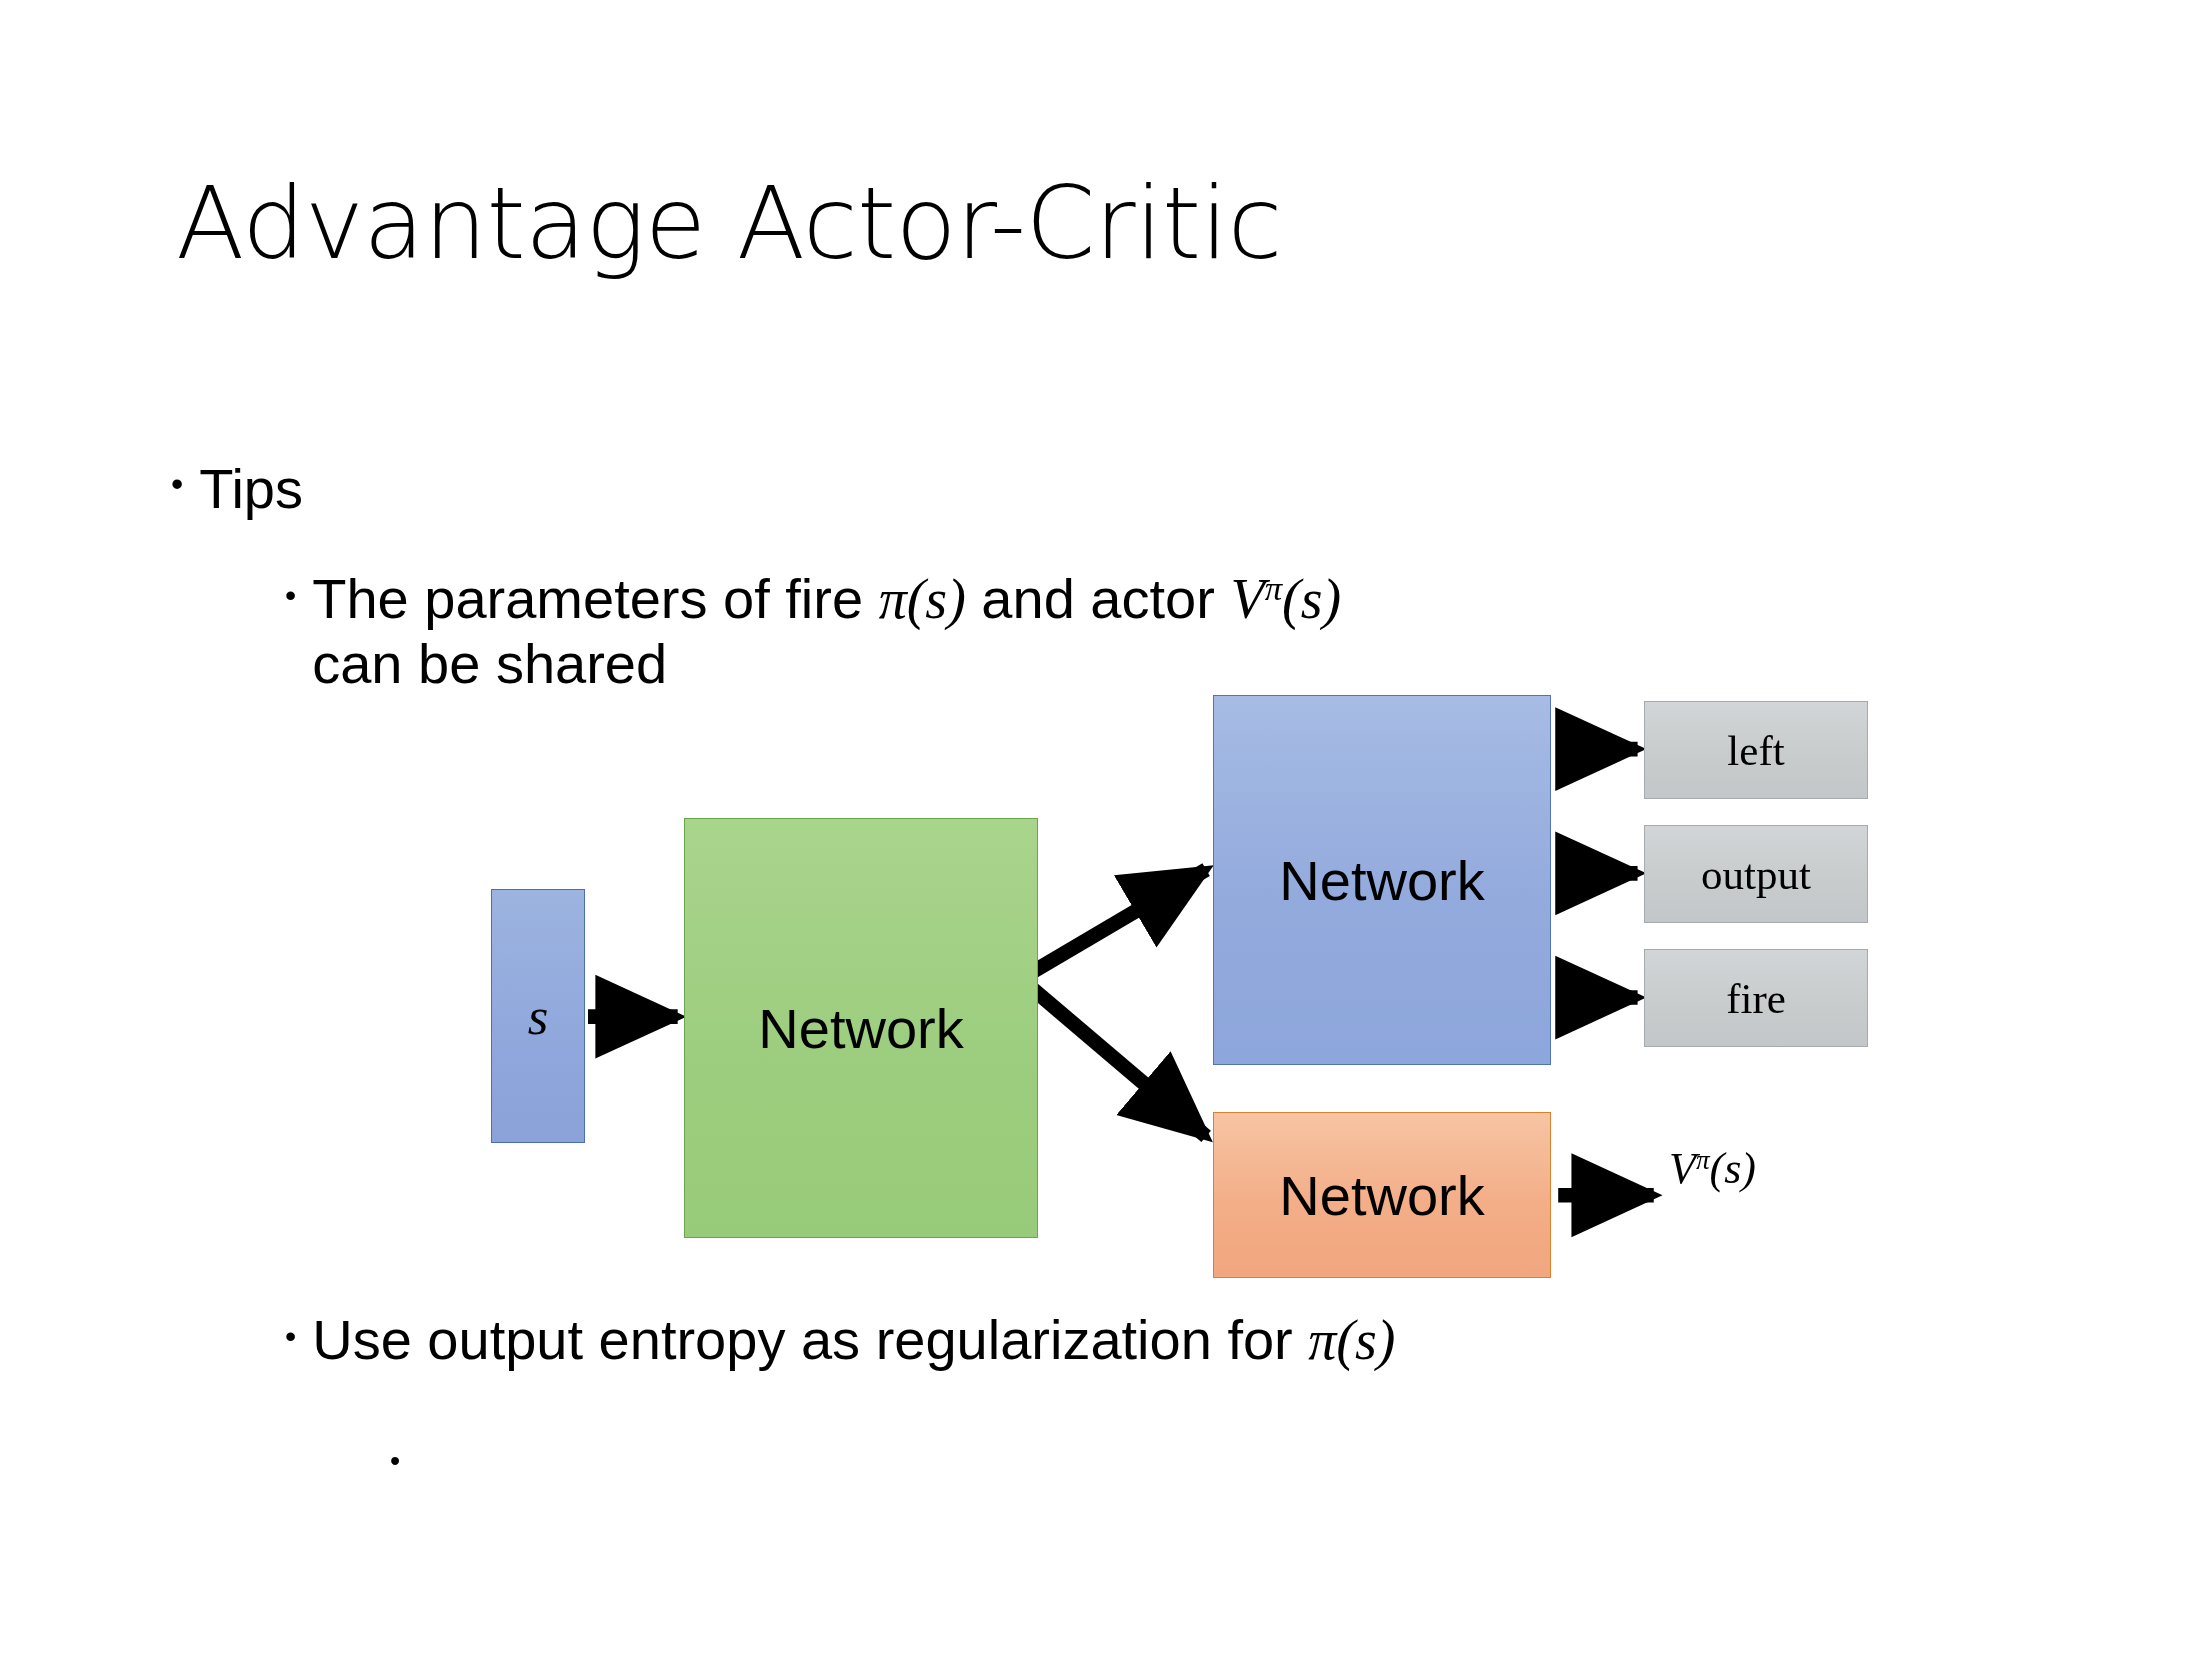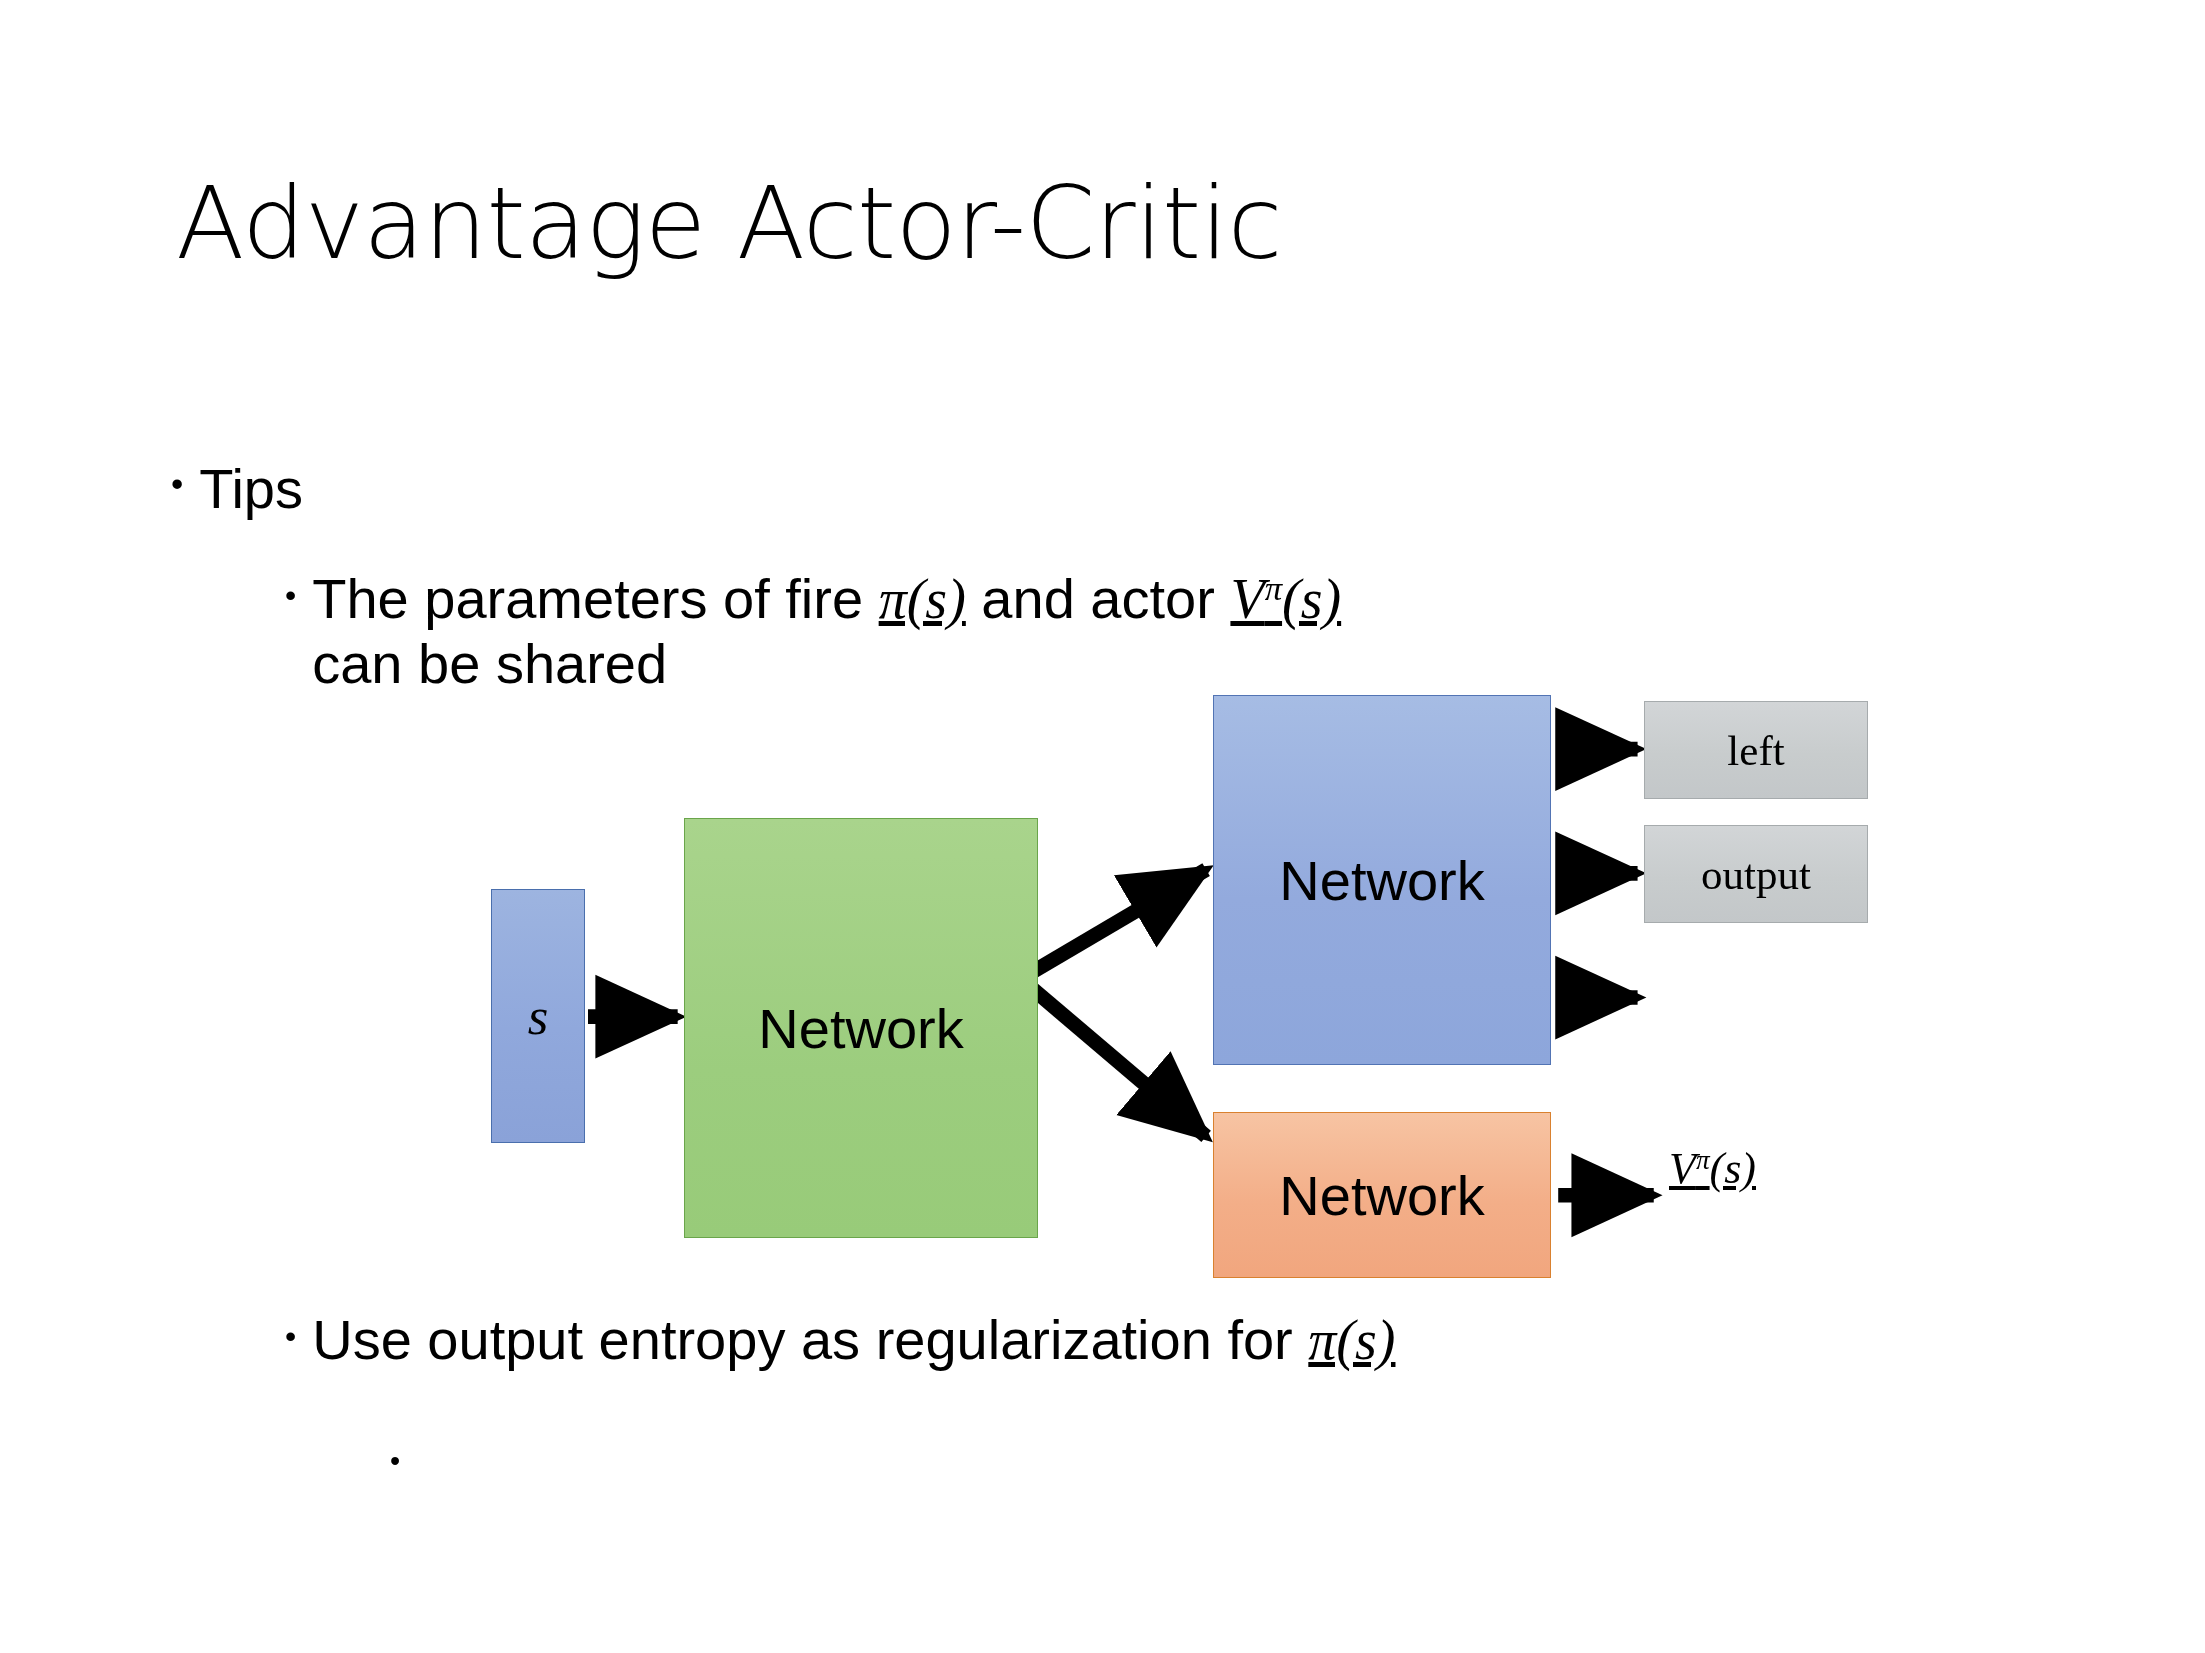--- a/index.html
+++ b/index.html
@@ -87,21 +87,20 @@
     font-size: 53px;
     line-height: 1.16;
   }
   #bullet-larger .dot { font-size: 29px; margin-right: 14.7px; position: relative; top: 11.8px; }
 
   
   .math {
     font-family: "Liberation Serif", "DejaVu Serif", serif;
     font-style: italic;
     white-space: nowrap;
-    text-decoration: underline;
   }
   .math sup {
     font-size: 0.62em;
     vertical-align: 0.52em;
     font-style: italic;
   }
 
   
   #diagram {
     position: absolute;
@@ -233,20 +232,23 @@
     <div class="box" id="box-critic">
       <span class="lbl">Network</span>
     </div>
 
     <div class="box action-box" id="box-left">
       <span class="lbl">left</span>
     </div>
     <div class="box action-box" id="box-right">
       <span class="lbl">output</span>
     </div>
+    <div class="box action-box" id="box-fire">
+      <span class="lbl">fire</span>
+    </div>
 
     <div id="label-vpi" class="math"><span>V</span><sup>π</sup><span>(s)</span></div>
 
   </div>
 
   <div class="bullet" id="bullet-entropy">
     <span class="dot">•</span>
     <span class="btext"><span>Use output entropy as regularization for </span><span class="math">π(s)</span></span>
   </div>
 

